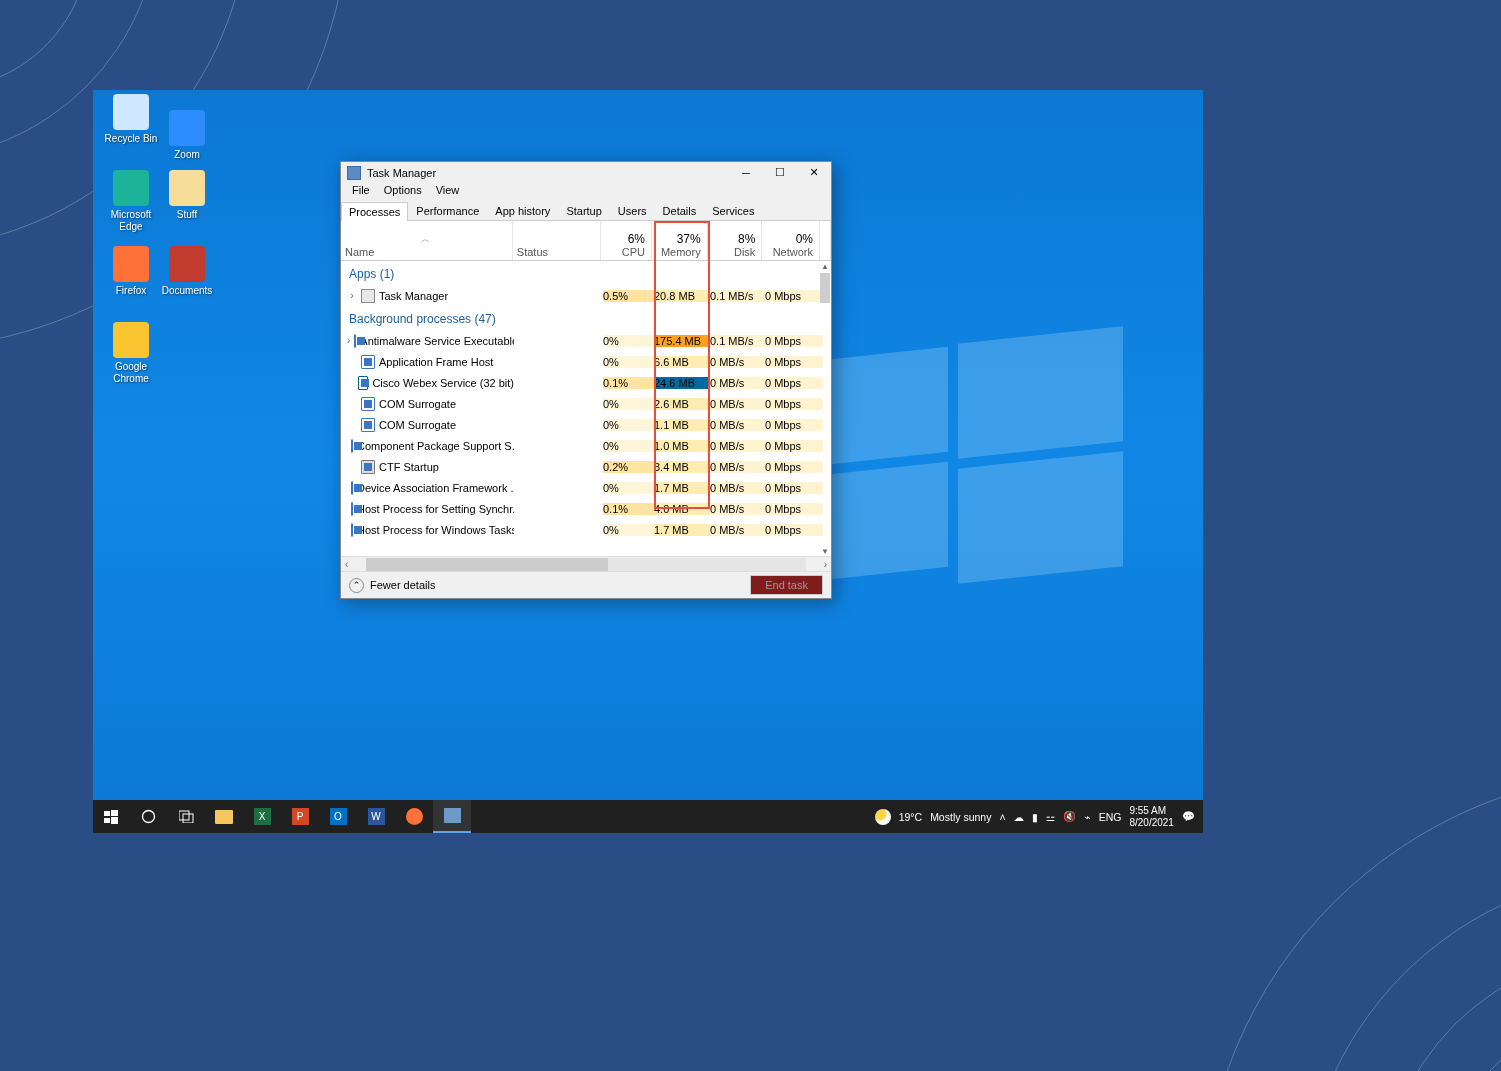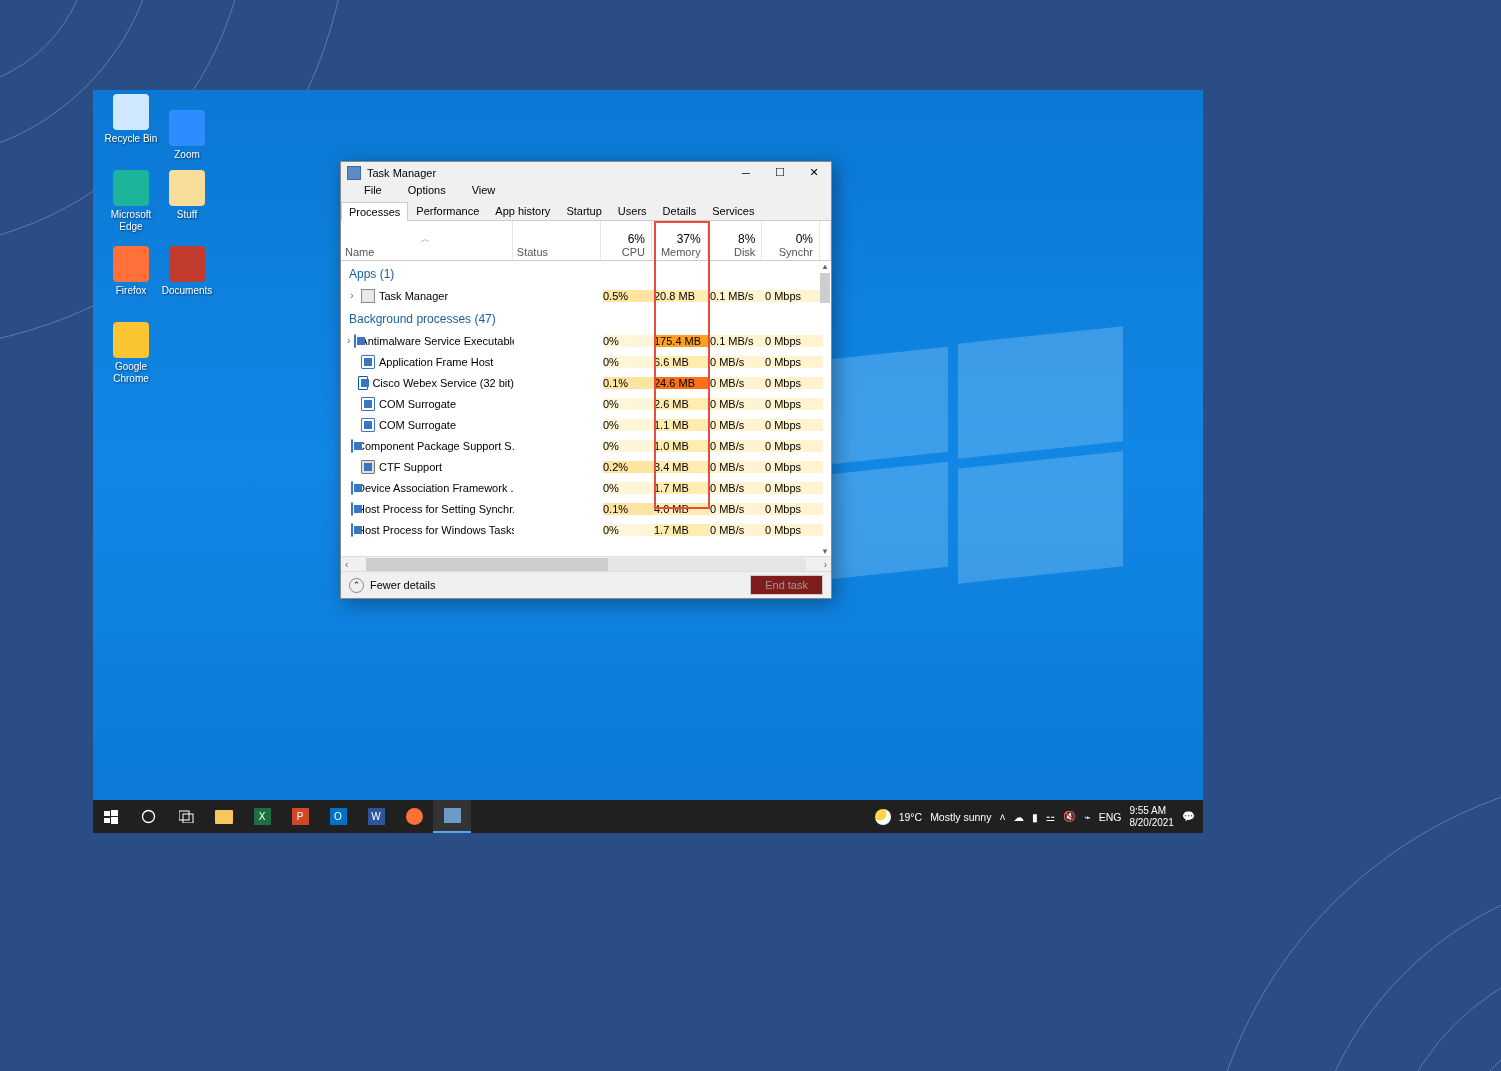--- a/index.html
+++ b/index.html
@@ -30,21 +30,21 @@
 .tb-icon.active { background:#333; border-bottom:2px solid #56a7f1; }
 .tray { margin-left:auto; display:flex; align-items:center; gap:8px; padding: 0 8px; }
 .tray .clk { text-align:left; line-height:12px; font-size:10px; }
 
 
 .tm { position: absolute; left: 247px; top: 71px; width: 492px; height: 438px;
     background: #f0f0f0; border: 1px solid #888; box-shadow: 4px 4px 18px rgba(0,0,0,0.35); display:flex; flex-direction:column; }
 .tm-title { height: 21px; display:flex; align-items:center; padding: 0 0 0 6px; font-size: 11px; }
 .tm-title .ctrls { margin-left:auto; display:flex; }
 .tm-title .ctrls > div { width: 34px; height: 21px; display:flex; align-items:center; justify-content:center; font-size:11px; }
-.tm-menu { height: 18px; display:flex; gap: 12px; font-size: 11px; padding-left:16px; }
+.tm-menu { height: 18px; display:flex; gap: 0; font-size: 11px; padding-left:4px; }
 .tm-menu div { padding: 1px 7px; }
 .tm-tabs { display:flex; font-size: 11px; padding-left:0; border-bottom:1px solid #ccc; background:#f0f0f0; }
 .tm-tabs div { padding: 3px 7px; border:1px solid transparent; border-bottom:none; }
 .tm-tabs div.active { background: #fff; border-color:#ccc; position:relative; top:1px; }
 
 .tm-body { flex:1; background:#fff; position:relative; overflow:hidden; display:flex; flex-direction:column; }
 .hdr { display:flex; border-bottom:1px solid #ccc; font-size:11px; height:40px; }
 .hdr .c { border-right:1px solid #e6e6e6; display:flex; flex-direction:column; justify-content:flex-end; padding: 2px 6px 2px 4px; color:#555; }
 .hdr .c.num { align-items:flex-end; }
 .hdr .c .pct { color:#000; font-size:12px; }
@@ -62,21 +62,21 @@
 .group { color:#1861a3; font-size:12px; padding: 6px 0 4px 8px; }
 .row { display:flex; font-size:11px; height:21px; align-items:center; }
 .row .n { width: 173px; display:flex; align-items:center; gap:4px; padding-left:6px; white-space:nowrap; overflow:hidden; text-overflow:ellipsis; }
 .row .s { width: 89px; }
 .row .v { text-align:left; padding-right:6px; }
 .row .cpu { width:51px; background:#fff6d9; }
 .row .mem { width:56px; background:#ffecb0; }
 .row .dsk { width:55px; background:#fff3d0; }
 .row .net { width:58px; background:#fff3d0; }
 .row .cpu.hot1 { background:#ffe3a0; }
-.row .mem.hot1 { background:#f97316; }
+.row .mem.hot1 { background:#0369a1; }
 .row .mem.hot3 { background:#ffa020; }
 .row .s0 { width:8px; }
 .expander { width:10px; color:#666; font-size:10px; display:inline-block; text-align:center; }
 .picn { width:14px; height:14px; border:1px solid #3a76c4; display:inline-block; border-radius:1px; background:#fff; position:relative; }
 .picn::after { content:''; position:absolute; left:2px; top:2px; width:8px; height:8px; background:#3a76c4; }
 .micn { width:14px; height:14px; border:1px solid #888; display:inline-block; background:#e8e8e8; }
 
 .highlight-box { position:absolute; border:2px solid #e74c3c; pointer-events:none; }
 
 .hscroll { height:15px; background:#f0f0f0; display:flex; align-items:center; font-size:10px; color:#666; border-top:1px solid #ddd; }
@@ -184,21 +184,21 @@
         <div class="c c-mem num hot">
           <span class="pct">37%</span>
           <span>Memory</span>
         </div>
         <div class="c c-disk num">
           <span class="pct">8%</span>
           <span>Disk</span>
         </div>
         <div class="c c-net num">
           <span class="pct">0%</span>
-          <span>Synchr</span>
+          <span>Network</span>
         </div>
         <div class="c c-pad"></div>
       </div>
 
       <div class="rows" id="rows-container">
         <div class="group">Apps (1)</div>
         <div id="apps-rows">
             <div class="row">
               <div class="n">
                 <span class="expander">›</span>
@@ -290,21 +290,21 @@
               <div class="v cpu">0%</div>
               <div class="v mem">1.0 MB</div>
               <div class="v dsk">0 MB/s</div>
               <div class="v net">0 Mbps</div>
               <div class="s0"></div>
             </div>
             <div class="row">
               <div class="n">
                 <span class="expander"></span>
                 <span class="picn" style="border-color:#777;background:#ddd;"></span>
-                <span>CTF Support</span>
+                <span>CTF Startup</span>
               </div>
               <div class="s"></div>
               <div class="v cpu hot1">0.2%</div>
               <div class="v mem">3.4 MB</div>
               <div class="v dsk">0 MB/s</div>
               <div class="v net">0 Mbps</div>
               <div class="s0"></div>
             </div>
             <div class="row">
               <div class="n">

